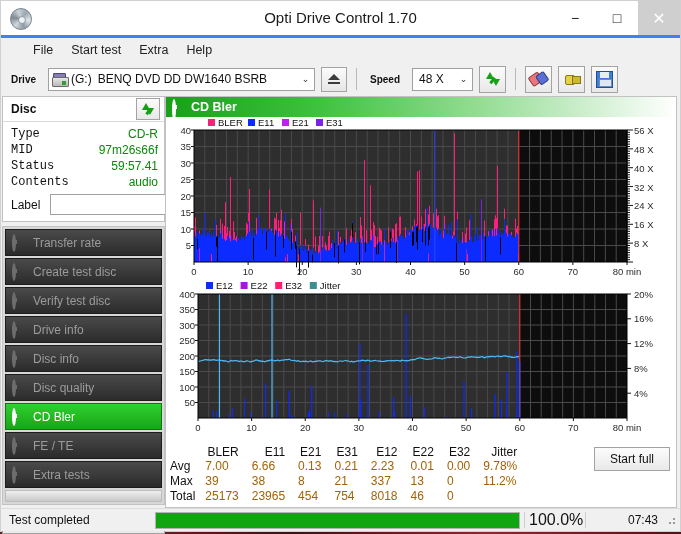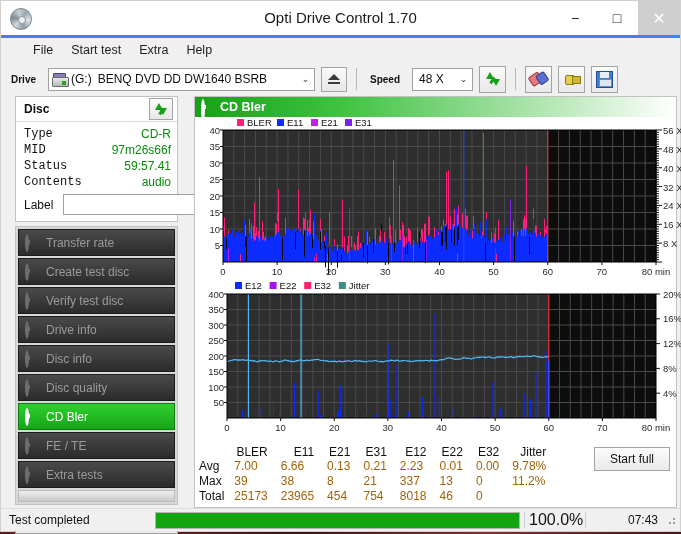--- a/index.html
+++ b/index.html
@@ -90,21 +90,21 @@
   .ico-eraser i{position:absolute;left:7px;top:3px;width:8px;height:9px;background:#5a6fd4;border:1px solid #2d3a80;border-radius:2px;display:block;}
   
   .ico-plug{width:16px;height:16px;position:relative;}
   .ico-plug b{position:absolute;left:1px;top:4px;width:8px;height:8px;background:#e3d14a;border:1px solid #8a7a12;border-radius:2px;display:block;}
   .ico-plug i{position:absolute;left:8px;top:5px;width:7px;height:6px;background:#cdbb2f;border:1px solid #8a7a12;display:block;}
   
   .ico-floppy{width:15px;height:15px;position:relative;background:#3d7fd6;border:1px solid #1f4f96;}
   .ico-floppy b{position:absolute;left:3px;top:0;width:9px;height:6px;background:#e9eef6;display:block;}
   .ico-floppy i{position:absolute;left:2px;bottom:0;width:11px;height:6px;background:#dfe7f2;border:1px solid #6f8db8;display:block;}
   
-  .body{flex:1;display:flex;padding:0 3px 0 14px;gap:16px;min-height:0;}
+  .body{flex:1;display:flex;padding:0 3px 0 1px;gap:0;min-height:0;}
   
   .left{width:163px;flex:0 0 163px;display:flex;flex-direction:column;}
   .disc-panel{border:1px solid #c2c2c2;background:#fff;}
   .disc-head{
     height:24px;display:flex;align-items:center;padding:0 4px 0 8px;border-bottom:1px solid #dadada;
   }
   .disc-head .t{font-size:12px;font-weight:bold;color:#111;}
   .disc-head .b{margin-left:auto;}
   .disc-rows{padding:4px 6px 5px 8px;}
   .drow{display:flex;font-size:12px;line-height:16px;}

